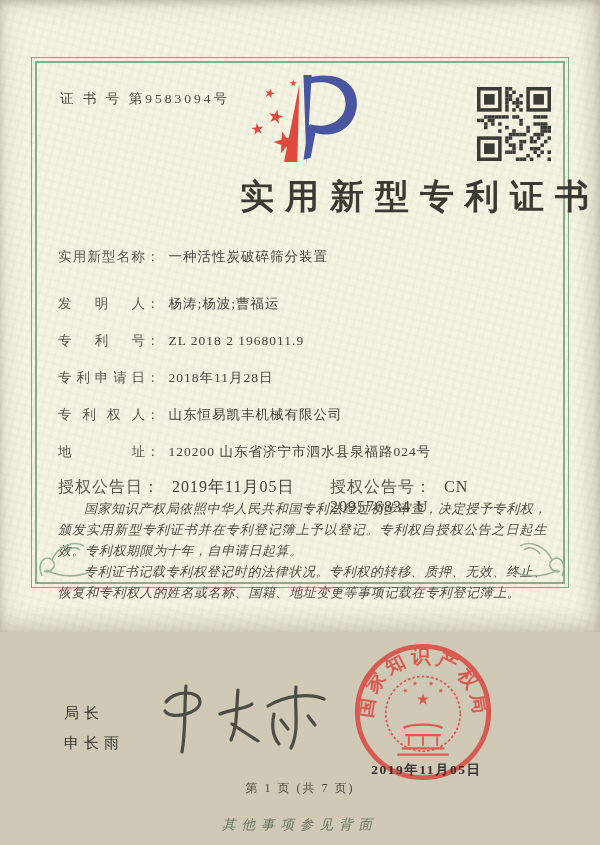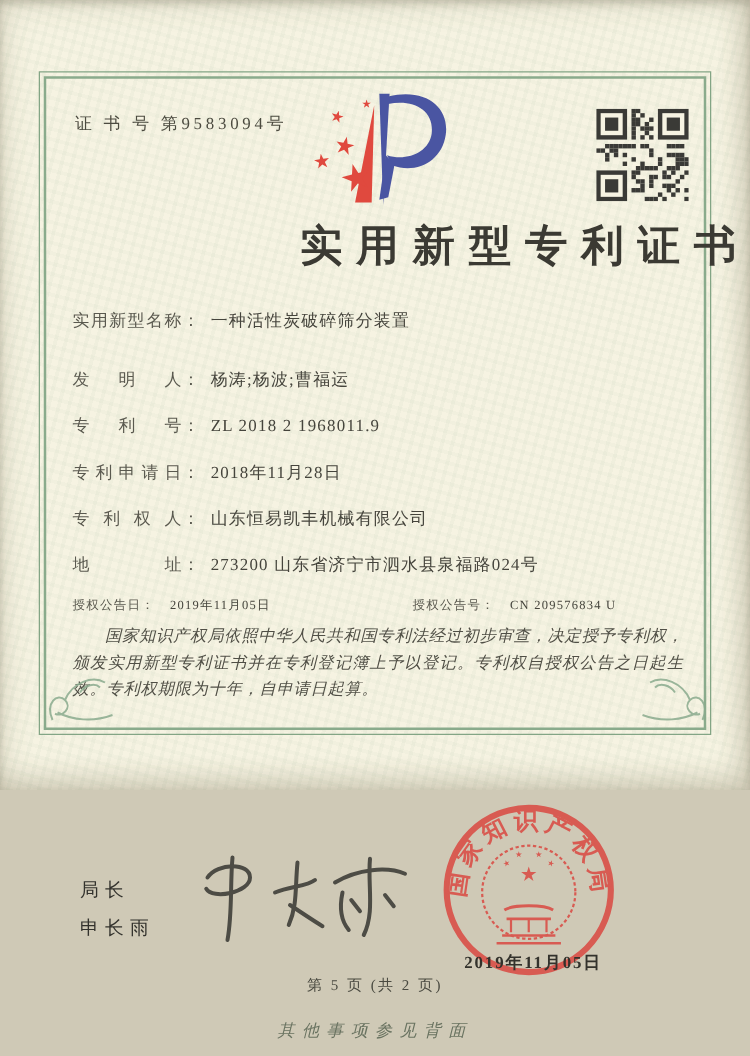--- a/index.html
+++ b/index.html
@@ -27,21 +27,21 @@
   .title{position:absolute;left:0;right:0;top:174px;text-align:right;font-size:34px;font-weight:600;
     letter-spacing:11px;text-indent:11px;color:#3b3a33;}
 
   .fields{position:absolute;left:58px;right:48px;top:246px;font-size:13.5px;color:#4b4a42;}
   .field-row{margin-bottom:15px;line-height:22px;letter-spacing:1px;}
   .field-row:first-child{margin-bottom:25px;}
   .flabel{display:inline-block;width:88px;text-align:justify;text-align-last:justify;color:#5a594f;vertical-align:top;}
   .fcolon{color:#5a594f;margin-right:8px;}
   .fvalue{color:#45443c;}
 
-  .grant-row{position:absolute;left:58px;right:48px;top:477px;font-size:10px;letter-spacing:1px;color:#5a594f;}
+  .grant-row{position:absolute;left:58px;right:48px;top:477px;font-size:16px;letter-spacing:1px;color:#5a594f;}
   .grant-right{position:absolute;left:272px;top:0;}
   .gval{color:#45443c;margin-left:4px;}
 
   .paras{position:absolute;left:58px;right:53px;top:498px;font-size:13px;line-height:21px;
     color:#504f46;text-align:justify;letter-spacing:0.6px;font-style:italic;}
   .paras p{margin:0;text-indent:2em;}
 
   .signer{position:absolute;left:64px;top:698px;font-size:15px;letter-spacing:5px;color:#33322d;line-height:30px;}
   .sig-svg{position:absolute;left:148px;top:678px;width:195px;height:88px;}
 
@@ -204,33 +204,34 @@
     <div class="field-row">
       <span class="flabel">专利号</span><span class="fcolon">：</span><span class="fvalue">ZL 2018 2 1968011.9</span>
     </div>
     <div class="field-row">
       <span class="flabel">专利申请日</span><span class="fcolon">：</span><span class="fvalue">2018年11月28日</span>
     </div>
     <div class="field-row">
       <span class="flabel">专利权人</span><span class="fcolon">：</span><span class="fvalue">山东恒易凯丰机械有限公司</span>
     </div>
     <div class="field-row">
-      <span class="flabel">地址</span><span class="fcolon">：</span><span class="fvalue">273200 山东省济宁市泗水县泉福路024号</span>
+      <span class="flabel">地址</span><span class="fcolon">：</span><span class="fvalue">120200 山东省济宁市泗水县泉福路024号</span>
     </div>
   </div>
 
   <div class="grant-row">
     <span>授权公告日</span><span class="fcolon">：</span><span class="gval">2019年11月05日</span>
     <span class="grant-right">
       <span>授权公告号</span><span class="fcolon">：</span><span class="gval">CN 209576834 U</span>
     </span>
   </div>
 
   <div class="paras">
     <p>国家知识产权局依照中华人民共和国专利法经过初步审查，决定授予专利权，颁发实用新型专利证书并在专利登记簿上予以登记。专利权自授权公告之日起生效。专利权期限为十年，自申请日起算。</p>
+    <p>专利证书记载专利权登记时的法律状况。专利权的转移、质押、无效、终止、恢复和专利权人的姓名或名称、国籍、地址变更等事项记载在专利登记簿上。</p>
   </div>
 
   <div class="signer">
     <div>局长</div>
     <div>申长雨</div>
   </div>
 
   <svg class="sig-svg" viewBox="0 0 195 88">
     <g fill="none" stroke="#3c3b36" stroke-width="3.2" stroke-linecap="round" opacity="0.88">
       <path d="M38,8 C36,30 38,52 34,74"></path>
@@ -280,15 +281,15 @@
   </svg>
   <svg class="flourish fl-right" viewBox="0 0 62 52">
     <g fill="none" stroke="#8aab8e" stroke-width="1.6">
       <path d="M8,46 C2,32 12,24 18,30 C24,36 16,44 10,41"></path>
       <path d="M18,30 C24,16 40,10 50,16"></path>
       <path d="M12,40 C24,46 40,48 56,42"></path>
       <path d="M30,24 C34,18 42,16 46,20"></path>
     </g>
   </svg>
 
-  <div class="page-no">第 5 页 (共 2 页)</div>
+  <div class="page-no">第 1 页 (共 7 页)</div>
   <div class="back-note">其他事项参见背面</div>
 </div>
 
 </body></html>

